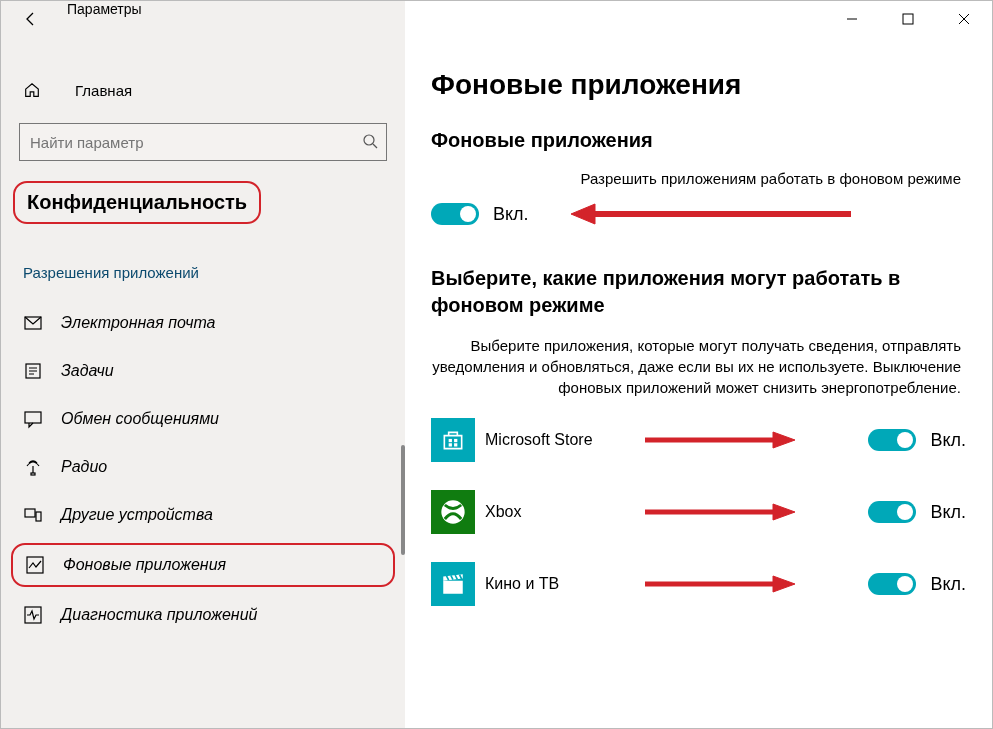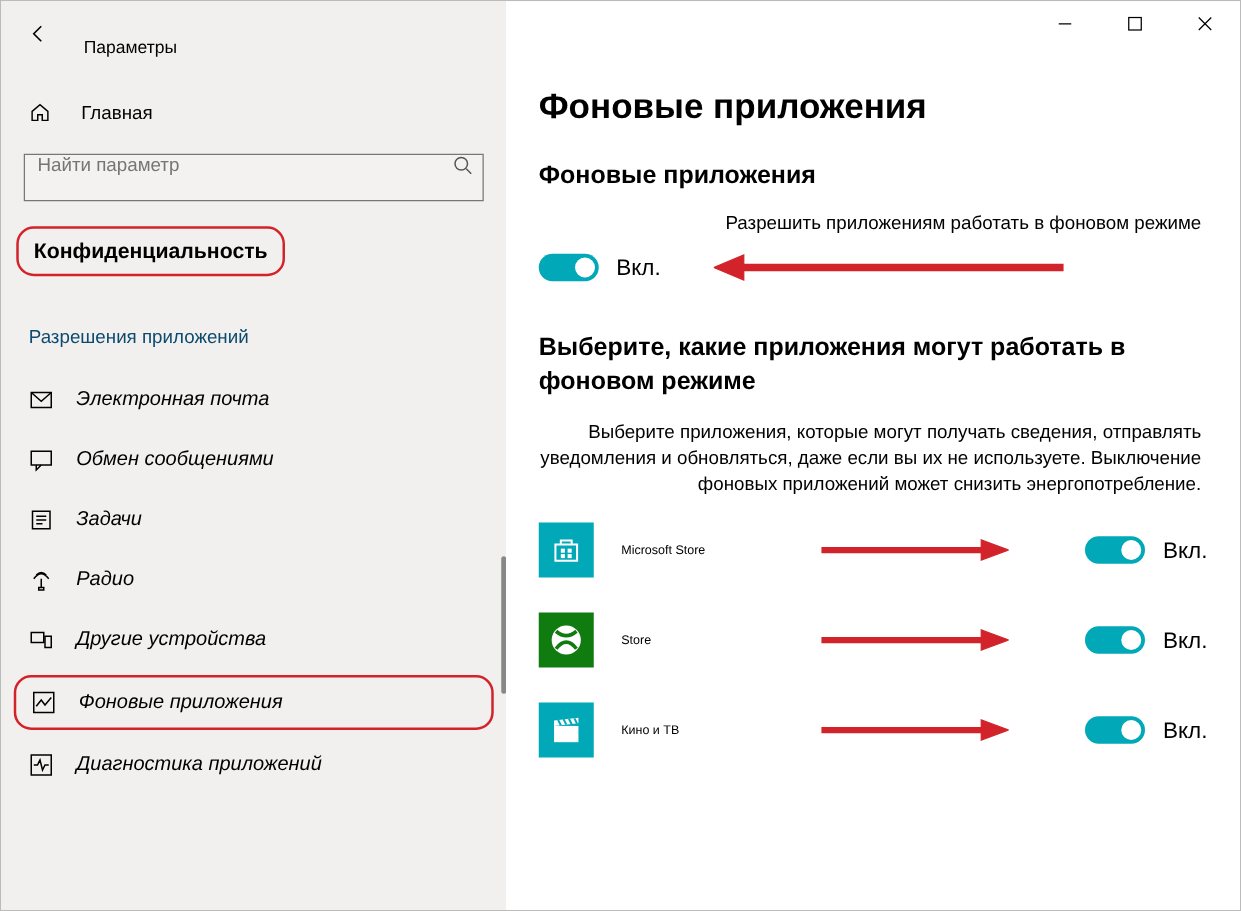--- a/index.html
+++ b/index.html
@@ -23,21 +23,21 @@
   .sidebar {
     width: 404px;
     height: 100%;
     background: #f2f0ee;
     padding: 0;
     position: relative;
     overflow: hidden;
   }
   .sidebar-top {
     display: flex;
-    align-items: flex-end;
+    align-items: flex-start;
     height: 44px;
     padding-left: 12px;
   }
   .back-btn {
     width: 36px; height: 36px;
     display: flex; align-items: center; justify-content: center;
     cursor: pointer;
   }
   .back-btn svg { width: 16px; height: 16px; }
   .sidebar-title {
@@ -45,41 +45,41 @@
     font-size: 14px;
   }
   .home-row {
     display: flex;
     align-items: center;
     padding: 10px 0 10px 22px;
     margin-top: 26px;
     cursor: pointer;
   }
   .home-row svg { width: 18px; height: 18px; }
-  .home-row .label { margin-left: 24px; font-size: 15px; }
+  .home-row .label { margin-left: 34px; font-size: 15px; }
   .search-box {
     margin: 14px 18px 0 18px;
     height: 38px;
     border: 1.5px solid #777;
     background: #f4f2f0;
     display: flex;
-    align-items: flex-start;
+    align-items: center;
     padding: 0 8px 0 10px;
   }
   .search-box input {
     border: none; outline: none; background: transparent;
     font-size: 15px; flex: 1;
     color: #555;
   }
   .search-box .sicon svg { width: 16px; height: 16px; stroke:#555; }
   .category-label {
     margin: 20px 0 6px 12px;
     padding: 8px 12px;
     font-weight: 600;
-    font-size: 17px;
+    font-size: 20px;
     display: inline-block;
     border: 2.5px solid #d3232a;
     border-radius: 14px;
   }
   .subheading {
     margin: 34px 0 18px 22px;
     font-size: 15px;
     color: #0c4a6e;
   }
   .nav-item {
@@ -171,21 +171,21 @@
     align-items: center;
     margin-bottom: 28px;
     position: relative;
   }
   .app-icon {
     width: 44px; height: 44px;
     display:flex; align-items:center; justify-content:center;
     color:#fff;
     flex-shrink:0;
   }
-  .app-name { margin-left: 22px; font-size: 10px; flex: 0 0 160px;}
+  .app-name { margin-left: 10px; font-size: 16px; flex: 0 0 160px;}
   .app-arrow { flex: 0 0 160px; display:flex; align-items:center; justify-content:flex-start;}
   .app-toggle-wrap { display:flex; align-items:center; margin-left:auto; }
   .app-toggle-wrap .toggle-label { margin-left: 14px; }
   .main-arrow-big {
     position:absolute;
     left: 140px;
     top: -4px;
   }
 </style>
 </head>
@@ -226,31 +226,31 @@
 
     <div class="nav-item">
       <svg viewBox="0 0 20 20">
           <rect x="2" y="4" width="16" height="12" fill="none" stroke="#000" stroke-width="1.2"></rect>
           <path d="M2 4 L10 11 L18 4" fill="none" stroke="#000" stroke-width="1.2"></path>
         </svg>
       <span class="label">Электронная почта</span>
     </div>
     <div class="nav-item">
       <svg viewBox="0 0 20 20">
+          <rect x="3" y="3" width="14" height="14" fill="none" stroke="#000" stroke-width="1.2"></rect>
+          <path d="M6 7 h8 M6 10 h8 M6 13 h5" stroke="#000" stroke-width="1.2"></path>
+        </svg>
+      <span class="label">Задачи</span>
+    </div>
+    <div class="nav-item">
+      <svg viewBox="0 0 20 20">
           <rect x="2" y="3" width="16" height="11" fill="none" stroke="#000" stroke-width="1.2"></rect>
           <path d="M6 14 L6 18 L10 14" fill="none" stroke="#000" stroke-width="1.2"></path>
         </svg>
       <span class="label">Обмен сообщениями</span>
-    </div>
-    <div class="nav-item">
-      <svg viewBox="0 0 20 20">
-          <rect x="3" y="3" width="14" height="14" fill="none" stroke="#000" stroke-width="1.2"></rect>
-          <path d="M6 7 h8 M6 10 h8 M6 13 h5" stroke="#000" stroke-width="1.2"></path>
-        </svg>
-      <span class="label">Задачи</span>
     </div>
     <div class="nav-item">
       <svg viewBox="0 0 20 20">
           <path d="M10 16 L10 9 M6 6 Q10 2 14 6 M4 9 Q10 1 16 9" fill="none" stroke="#000" stroke-width="1.2"></path>
           <rect x="8" y="16" width="4" height="2" fill="none" stroke="#000" stroke-width="1.2"></rect>
         </svg>
       <span class="label">Радио</span>
     </div>
     <div class="nav-item">
       <svg viewBox="0 0 20 20">
@@ -344,21 +344,21 @@
           </div>
         </div>
 
         <div class="app-row">
           <div class="app-icon" style="background:#107c10">
             <svg viewBox="0 0 24 24" width="28" height="28">
                 <circle cx="12" cy="12" r="10" fill="#fff"></circle>
                 <path d="M5 6 Q12 12 19 6 M5 18 Q12 9 19 18" fill="none" stroke="#107c10" stroke-width="2.5"></path>
               </svg>
           </div>
-          <span class="app-name">Store</span>
+          <span class="app-name">Xbox</span>
           <div class="app-arrow">
             <svg width="150" height="24">
                 <line x1="0" y1="12" x2="130" y2="12" class="arrow-red" stroke-width="5"></line>
                 <polygon points="150,12 128,4 128,20" class="arrow-red"></polygon>
               </svg>
           </div>
           <div class="app-toggle-wrap">
             <div class="toggle">
                 <div class="knob"></div>
               </div>

